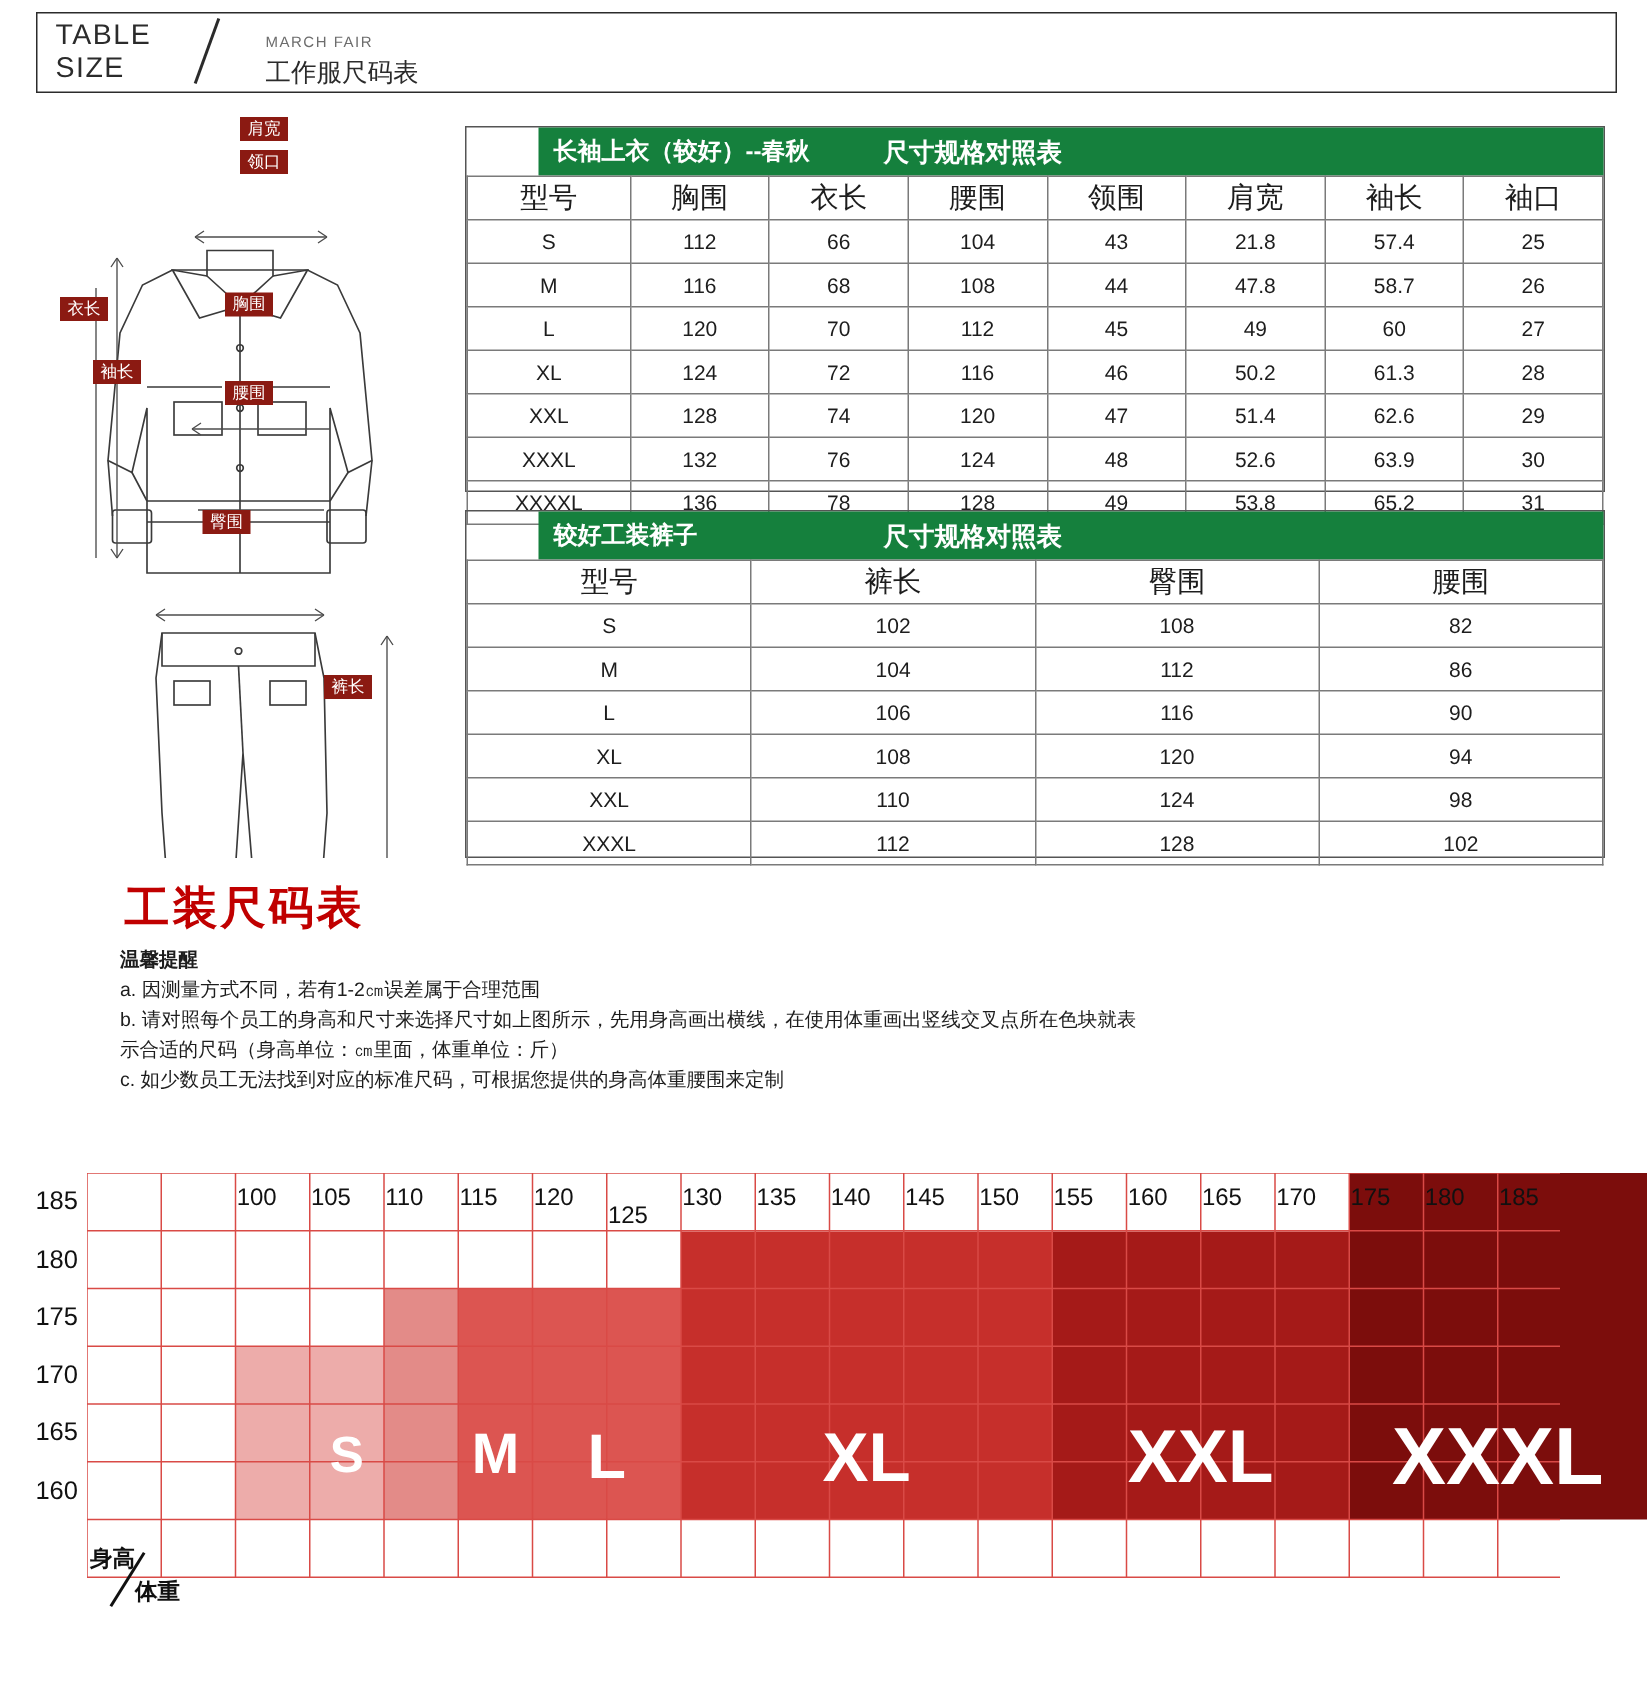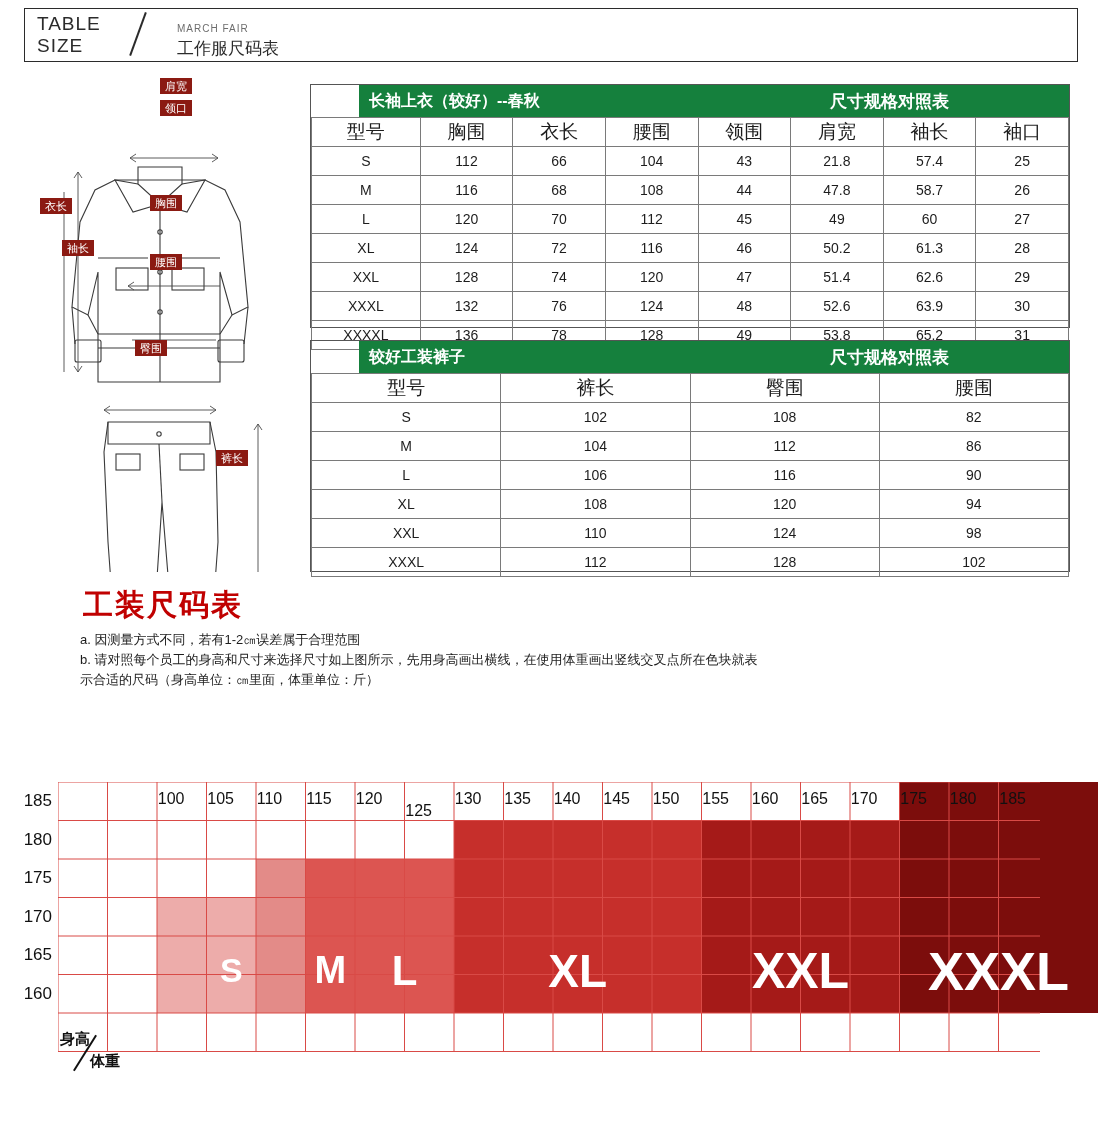--- a/index.html
+++ b/index.html
@@ -45,21 +45,21 @@
   table.size{border-collapse:collapse;width:100%;}
   table.size td,table.size th{
     border:1px solid #7a7a7a;text-align:center;font-size:14px;
     height:26px;color:#1d1d1d;font-weight:normal;
   }
   table.size td.hdr{font-size:19px;}
   .band{
     display:flex;align-items:center;height:32px;background:#15803d;color:#fff;margin-left:48px;
   }
   .band .left{font-size:16px;font-weight:bold;padding-left:10px;width:220px;}
-  .band .mid{font-size:17px;font-weight:bold;flex:1;text-align:right;padding-right:120px;}
+  .band .mid{font-size:17px;font-weight:bold;flex:1;text-align:left;padding-right:120px;}
 
   
   #bigtitle{
     position:absolute;left:83px;top:585px;
     font-size:30px;color:#c00000;font-weight:bold;letter-spacing:2px;
   }
   #notes{position:absolute;left:80px;top:630px;width:900px;font-size:13px;line-height:20px;color:#1d1d1d;}
   #notes .n0{font-weight:bold;}
 
   
@@ -301,23 +301,25 @@
           <td>112</td>
           <td>128</td>
           <td>102</td>
         </tr>
       </tbody>
     </table>
 </div>
 
 <div id="bigtitle">工装尺码表</div>
 <div id="notes">
+  <div class="n0">温馨提醒</div>
   <div>a. 因测量方式不同，若有1-2㎝误差属于合理范围</div>
   <div>b. 请对照每个员工的身高和尺寸来选择尺寸如上图所示，先用身高画出横线，在使用体重画出竖线交叉点所在色块就表</div>
   <div>    示合适的尺码（身高单位：㎝里面，体重单位：斤）</div>
+  <div>c. 如少数员工无法找到对应的标准尺码，可根据您提供的身高体重腰围来定制</div>
 </div>
 
 <div id="matrix">
   <div id="zones">
       <div class="cell" style="left: 99px; top: 115.5px; width: 148.5px; height: 115.5px; background: rgb(237, 172, 170);"></div>
       <div class="cell" style="left: 198px; top: 77px; width: 148.5px; height: 154px; background: rgb(227, 139, 136);"></div>
       <div class="cell" style="left: 247.5px; top: 77px; width: 198px; height: 154px; background: rgb(220, 85, 81);"></div>
       <div class="cell" style="left: 396px; top: 38.5px; width: 247.5px; height: 192.5px; background: rgb(198, 47, 43);"></div>
       <div class="cell" style="left: 643.5px; top: 38.5px; width: 198px; height: 192.5px; background: rgb(165, 26, 24);"></div>
       <div class="cell" style="left: 841.5px; top: 0px; width: 198px; height: 231px; background: rgb(124, 13, 12);"></div>

